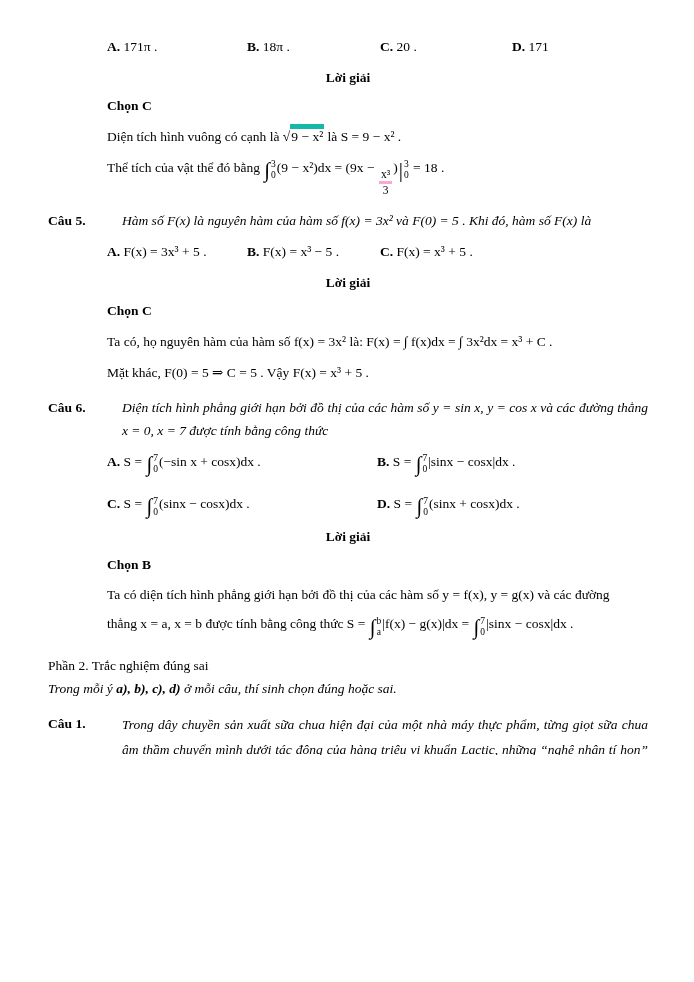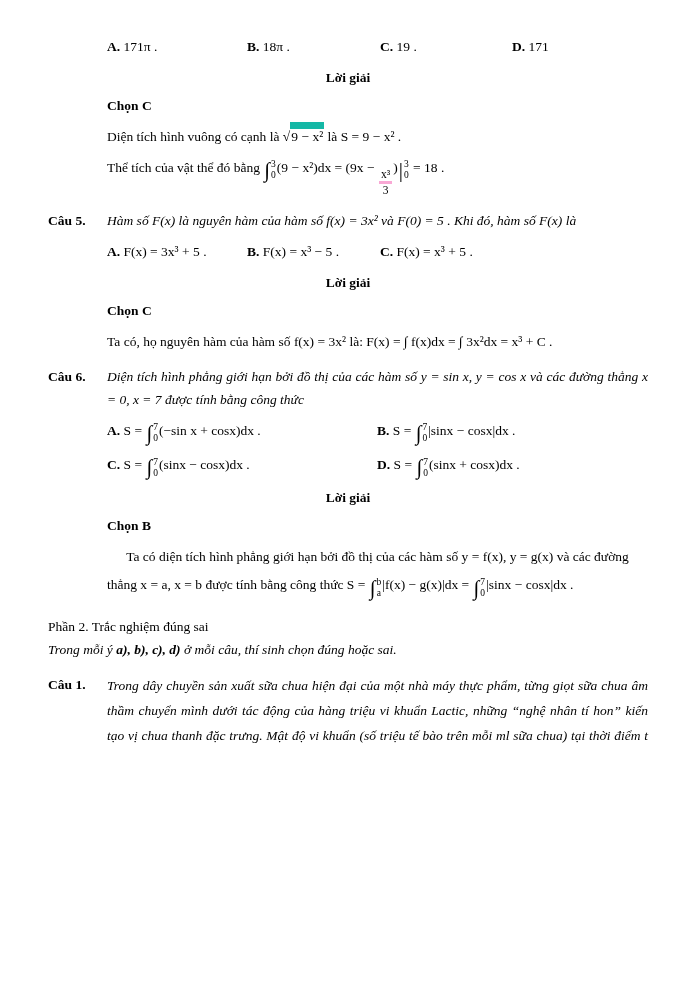--- a/index.html
+++ b/index.html
@@ -4,52 +4,52 @@
 <style>
   * { box-sizing: border-box; }
   html, body { margin: 0; padding: 0; background: #ffffff; }
   .page {
     width: 694px; height: 755px; overflow: hidden; background: #ffffff;
     padding: 36px 46px 20px 48px;
     font-family: "Liberation Serif", "DejaVu Serif", serif;
     font-size: 13.5px; line-height: 1.7; color: #000;
   }
   .row4 { display: grid; grid-template-columns: 140px 133px 132px 1fr; margin-left: 59px; margin-bottom: 2px; }
-  .row2 { display: grid; grid-template-columns: 270px 1fr; row-gap: 10px; margin-left: 59px; margin: 4px 0 6px 59px; }
+  .row2 { display: grid; grid-template-columns: 270px 1fr; row-gap: 18px; margin-left: 59px; margin: 4px 0 6px 59px; }
   .opt { white-space: nowrap; }
   .opt-label { font-weight: 700; }
   .loi { text-align: center; font-weight: 700; margin: 8px 0 5px 0; }
   .chon { font-weight: 700; margin: 2px 0 4px 59px; }
   .para { margin: 8px 0 8px 59px; }
-  .q { display: flex; margin: 12px 0 8px 0; }
+  .q { display: flex; margin: 12px 0 8px 0; gap: 15px; }
   .q-label { flex: 0 0 59px; width: 59px; font-weight: 700; }
   .q-body { flex: 1; text-align: justify; font-style: italic; }
   .q1 .q-body { line-height: 1.85; }
   .part-title { font-weight: 400; margin-top: 17px; }
   .note { font-style: italic; margin: 0 0 4px 0; }
   .note .b { font-weight: 700; }
   
   .bigop { display: inline-flex; align-items: center; vertical-align: -0.38em; margin: 0 1px; }
   .bigop-sign { font-size: 21px; line-height: 0.9; }
   .lims { display: inline-flex; flex-direction: column; font-size: 9.5px; line-height: 1.15; margin-left: 1px; text-align: center; }
   .frac { display: inline-flex; flex-direction: column; text-align: center; vertical-align: -0.5em; font-size: 11.5px; line-height: 1.2; margin: 0 1px; }
   .frac .num { border-bottom: 3px solid #f9a8d4; padding: 0 2px; }
   .frac .den { padding: 0 2px; }
   .sqrt { white-space: nowrap; }
-  .sqrt .radbody { border-top: 7px solid #14b8a6; padding: 0 1px; }
+  .sqrt .radbody { border-top: 5px solid #14b8a6; padding: 0 1px; }
 </style>
 </head>
 <body>
 
 <div class="page">
 
   <div class="row4">
     <span class="opt"><span class="opt-label">A.</span> <span>171π .</span></span>
     <span class="opt"><span class="opt-label">B.</span> <span>18π .</span></span>
-    <span class="opt"><span class="opt-label">C.</span> <span>19 .</span></span>
+    <span class="opt"><span class="opt-label">C.</span> <span>20 .</span></span>
     <span class="opt"><span class="opt-label">D.</span> <span>171</span></span>
   </div>
 
   <div class="loi">Lời giải</div>
   <div class="chon">Chọn C</div>
   <p class="para"><span>Diện tích hình vuông có cạnh là </span><span class="sqrt"><span>√</span><span class="radbody">9 − x²</span></span><span> là S = 9 − x² .</span></p>
   <p class="para"><span>Thể tích của vật thể đó bằng </span><span class="bigop">
         <span class="bigop-sign">∫</span>
         <span class="lims">
           <span>3</span>
@@ -71,20 +71,21 @@
     <span class="q-body">Hàm số F(x) là nguyên hàm của hàm số f(x) = 3x² và F(0) = 5 . Khi đó, hàm số F(x) là</span>
   </div>
   <div class="row4">
     <span class="opt"><span class="opt-label">A.</span> <span>F(x) = 3x³ + 5 .</span></span>
     <span class="opt"><span class="opt-label">B.</span> <span>F(x) = x³ − 5 .</span></span>
     <span class="opt"><span class="opt-label">C.</span> <span>F(x) = x³ + 5 .</span></span>
   </div>
   <div class="loi">Lời giải</div>
   <div class="chon">Chọn C</div>
   <p class="para">Ta có, họ nguyên hàm của hàm số f(x) = 3x² là: F(x) = ∫ f(x)dx = ∫ 3x²dx = x³ + C .</p>
+  <p class="para">Mặt khác, F(0) = 5 ⇒ C = 5 . Vậy F(x) = x³ + 5 .</p>
 
   <div class="q">
     <span class="q-label">Câu 6.</span>
     <span class="q-body">Diện tích hình phẳng giới hạn bởi đồ thị của các hàm số y = sin x, y = cos x và các đường thẳng x = 0, x = 7 được tính bằng công thức</span>
   </div>
   <div class="row2">
     <span class="opt"><span class="opt-label">A.</span> <span><span>S = </span><span class="bigop">
             <span class="bigop-sign">∫</span>
             <span class="lims">
               <span>7</span>
@@ -108,21 +109,21 @@
     <span class="opt"><span class="opt-label">D.</span> <span><span>S = </span><span class="bigop">
             <span class="bigop-sign">∫</span>
             <span class="lims">
               <span>7</span>
               <span>0</span>
             </span>
           </span><span>(sinx + cosx)dx .</span></span></span>
   </div>
   <div class="loi">Lời giải</div>
   <div class="chon">Chọn B</div>
-  <p class="para" style="margin-bottom:4px;text-align:center;">Ta có diện tích hình phẳng giới hạn bởi đồ thị của các hàm số y = f(x), y = g(x) và các đường</p>
+  <p class="para" style="margin-bottom:4px;">Ta có diện tích hình phẳng giới hạn bởi đồ thị của các hàm số y = f(x), y = g(x) và các đường</p>
   <p class="para" style="margin-top:6px;"><span>thẳng x = a, x = b được tính bằng công thức S = </span><span class="bigop">
         <span class="bigop-sign">∫</span>
         <span class="lims">
           <span>b</span>
           <span>a</span>
         </span>
       </span><span>|f(x) − g(x)|dx = </span><span class="bigop">
         <span class="bigop-sign">∫</span>
         <span class="lims">
           <span>7</span>

